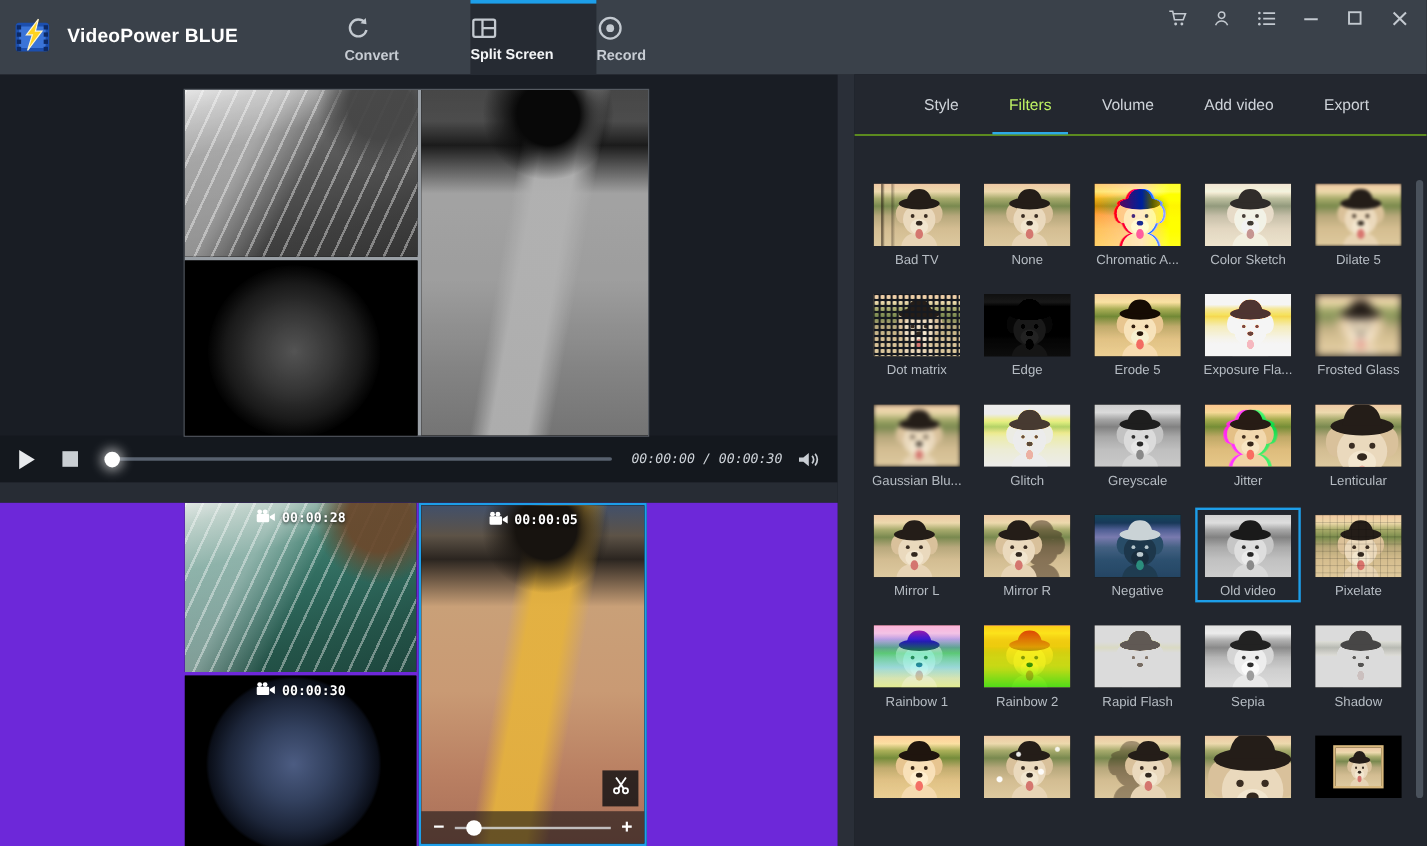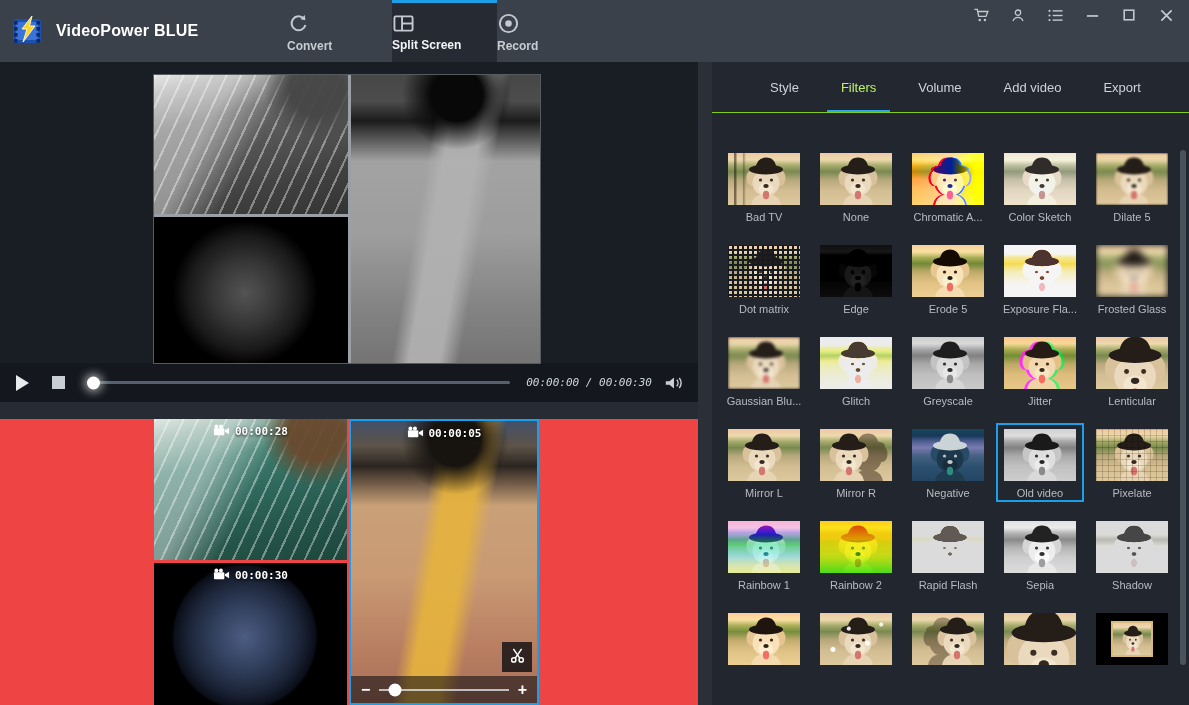--- a/index.html
+++ b/index.html
@@ -42,21 +42,21 @@
     border-bottom:8px solid transparent; cursor:pointer; margin-left:2px; }
   .stop-btn { width:13px; height:13px; background:#c9ced3; margin-left:23px; cursor:pointer; }
   .ptrack { flex:1; height:3px; background:#57606e; border-radius:2px; position:relative; margin-left:26px; margin-right:16px; }
   .pknob { position:absolute; top:50%; width:13px; height:13px; border-radius:50%; background:#ffffff;
     transform:translate(-4px,-50%); box-shadow:0 0 9px 3px rgba(255,255,255,.55); cursor:pointer; }
   .ptime { font-family:"DejaVu Sans Mono", monospace; font-size:11px; color:#cfd4da; white-space:nowrap; }
   .vol { margin-left:12px; display:flex; align-items:center; cursor:pointer; }
 
   
   .tstrip { height:17px; flex:0 0 17px; background:#272c34; }
-  .timeline { flex:1; position:relative; background:#ef4444; overflow:hidden; }
+  .timeline { flex:1; position:relative; background:#6d28d9; overflow:hidden; }
   .clips { position:absolute; left:154px; top:0; bottom:0; display:flex; gap:2px; }
   .clip-col { display:flex; flex-direction:column; gap:3px; width:193px; }
   .clip { position:relative; overflow:hidden; background:#000; cursor:pointer; }
   .clip.sel { width:190px; height:100%; border:2px solid #1d9ee9; }
   .stamp { position:absolute; top:5px; left:0; right:0; display:flex; justify-content:center; align-items:center;
     gap:5px; color:#ffffff; font-size:11px; font-weight:bold; font-family:"DejaVu Sans Mono", monospace;
     text-shadow:0 1px 3px rgba(0,0,0,.85); z-index:3; }
   .scissors-btn { position:absolute; right:5px; bottom:31px; width:30px; height:30px; background:rgba(8,10,14,.78);
     display:flex; align-items:center; justify-content:center; cursor:pointer; z-index:4; }
   .zoombar { position:absolute; left:0; right:0; bottom:0; height:27px; background:rgba(8,10,14,.55);

